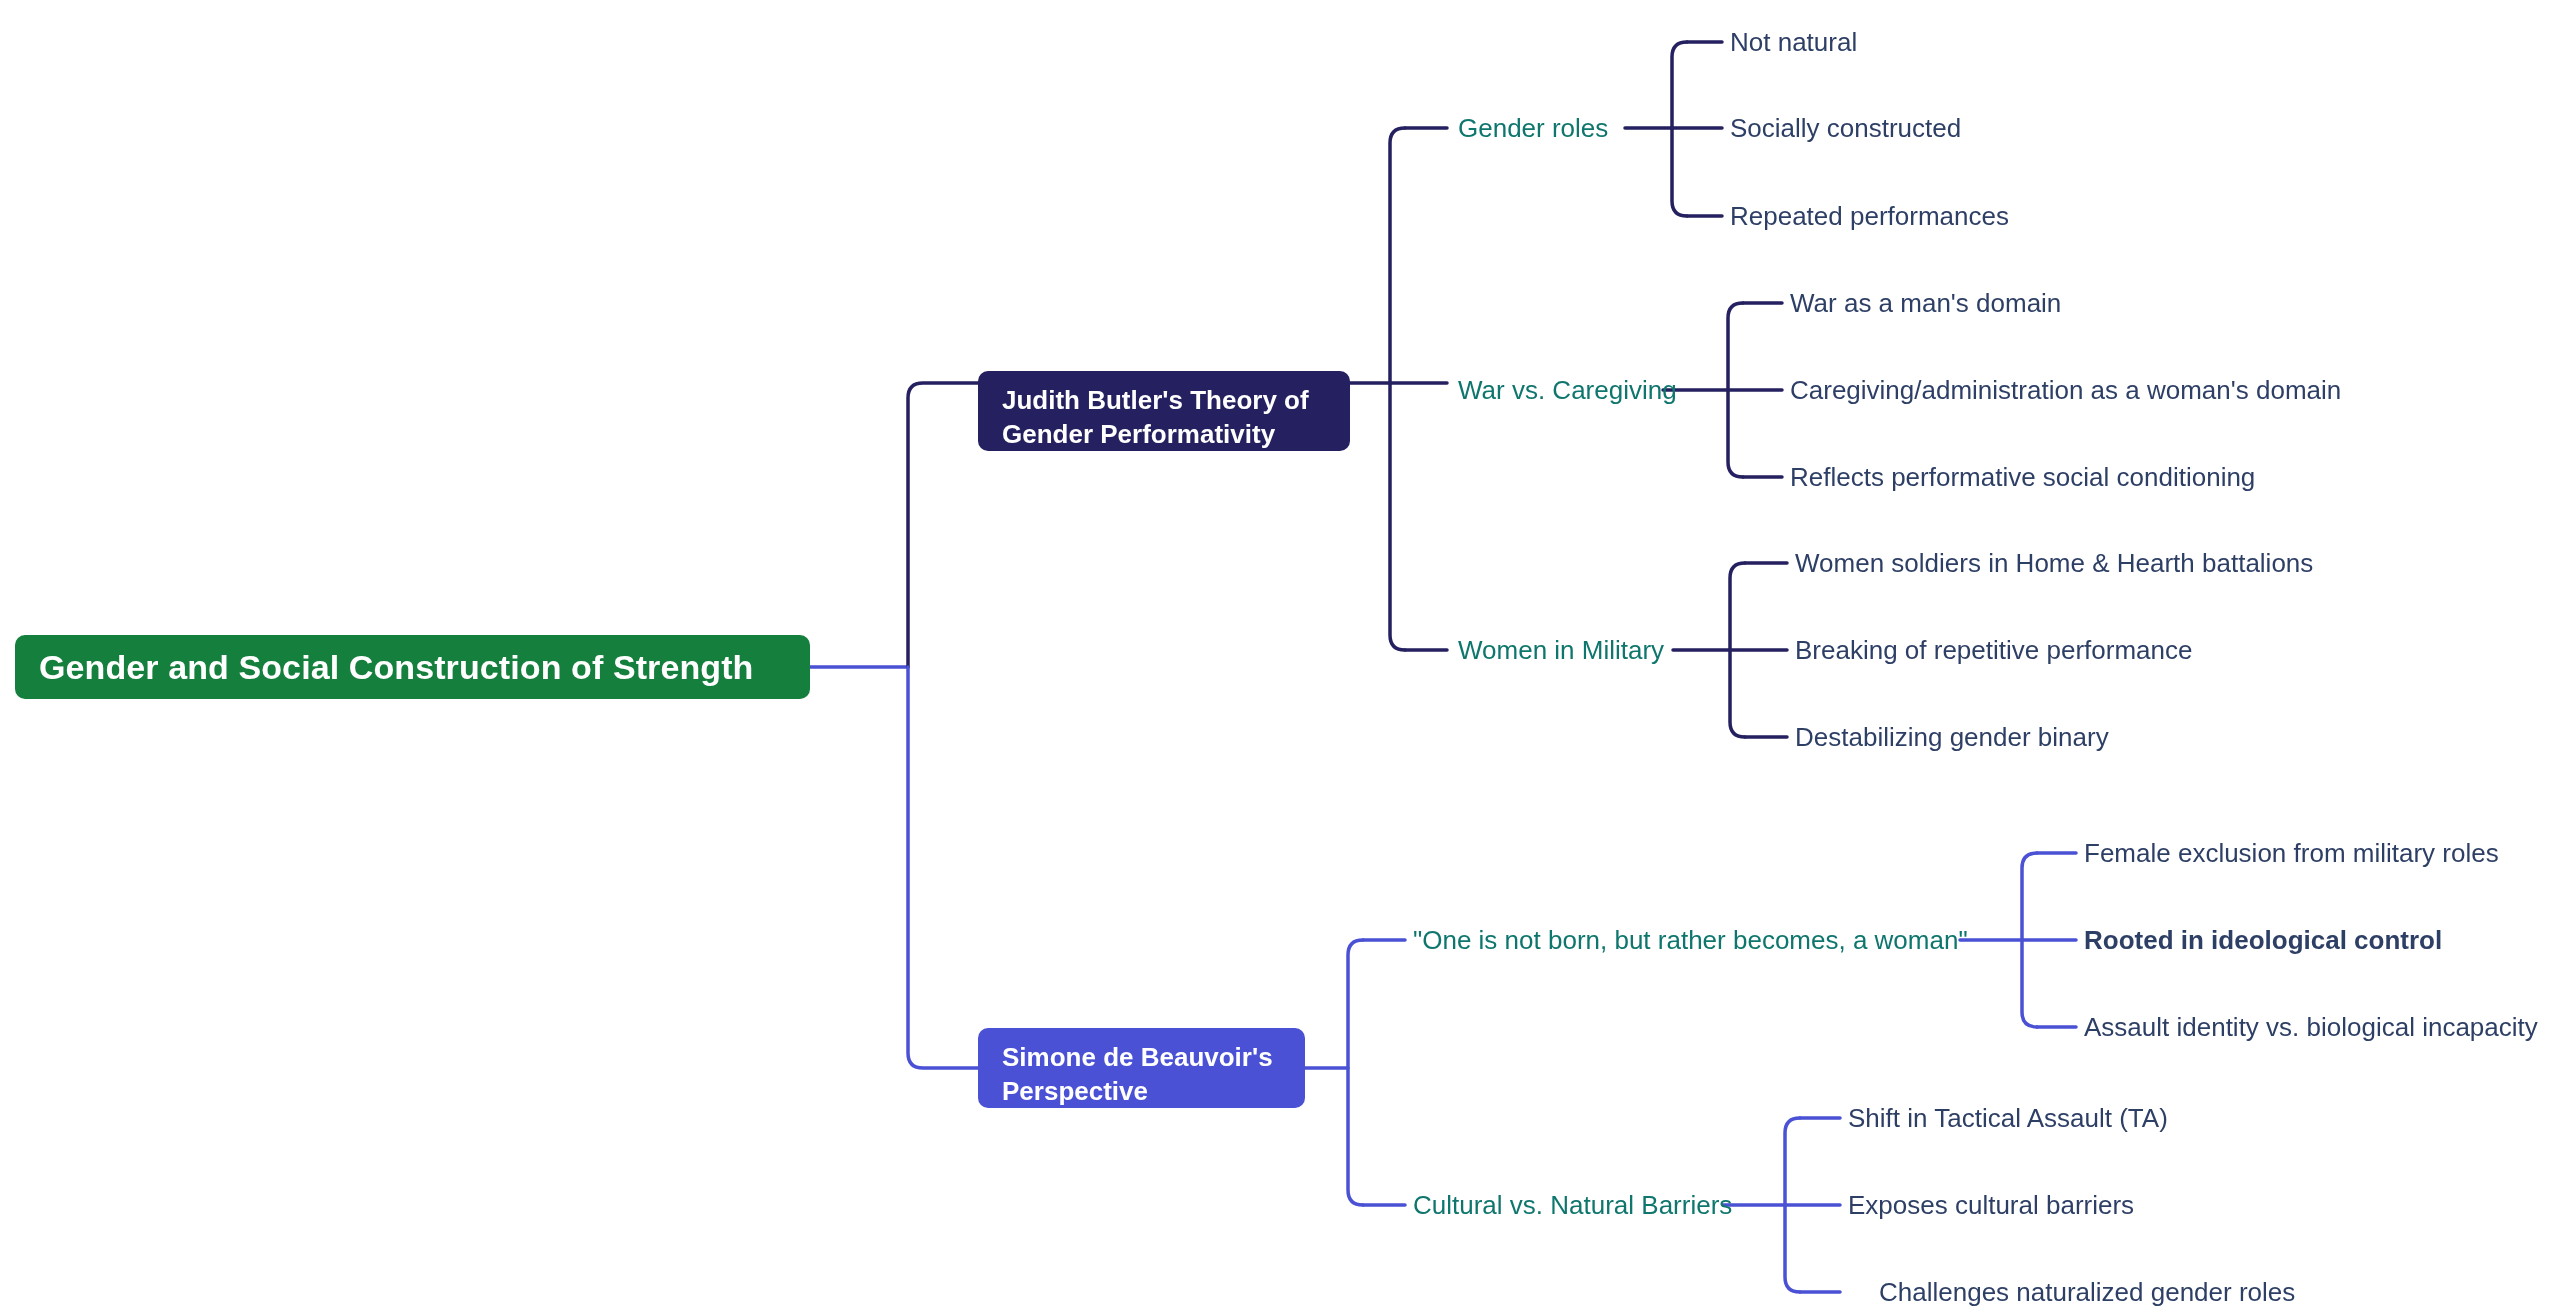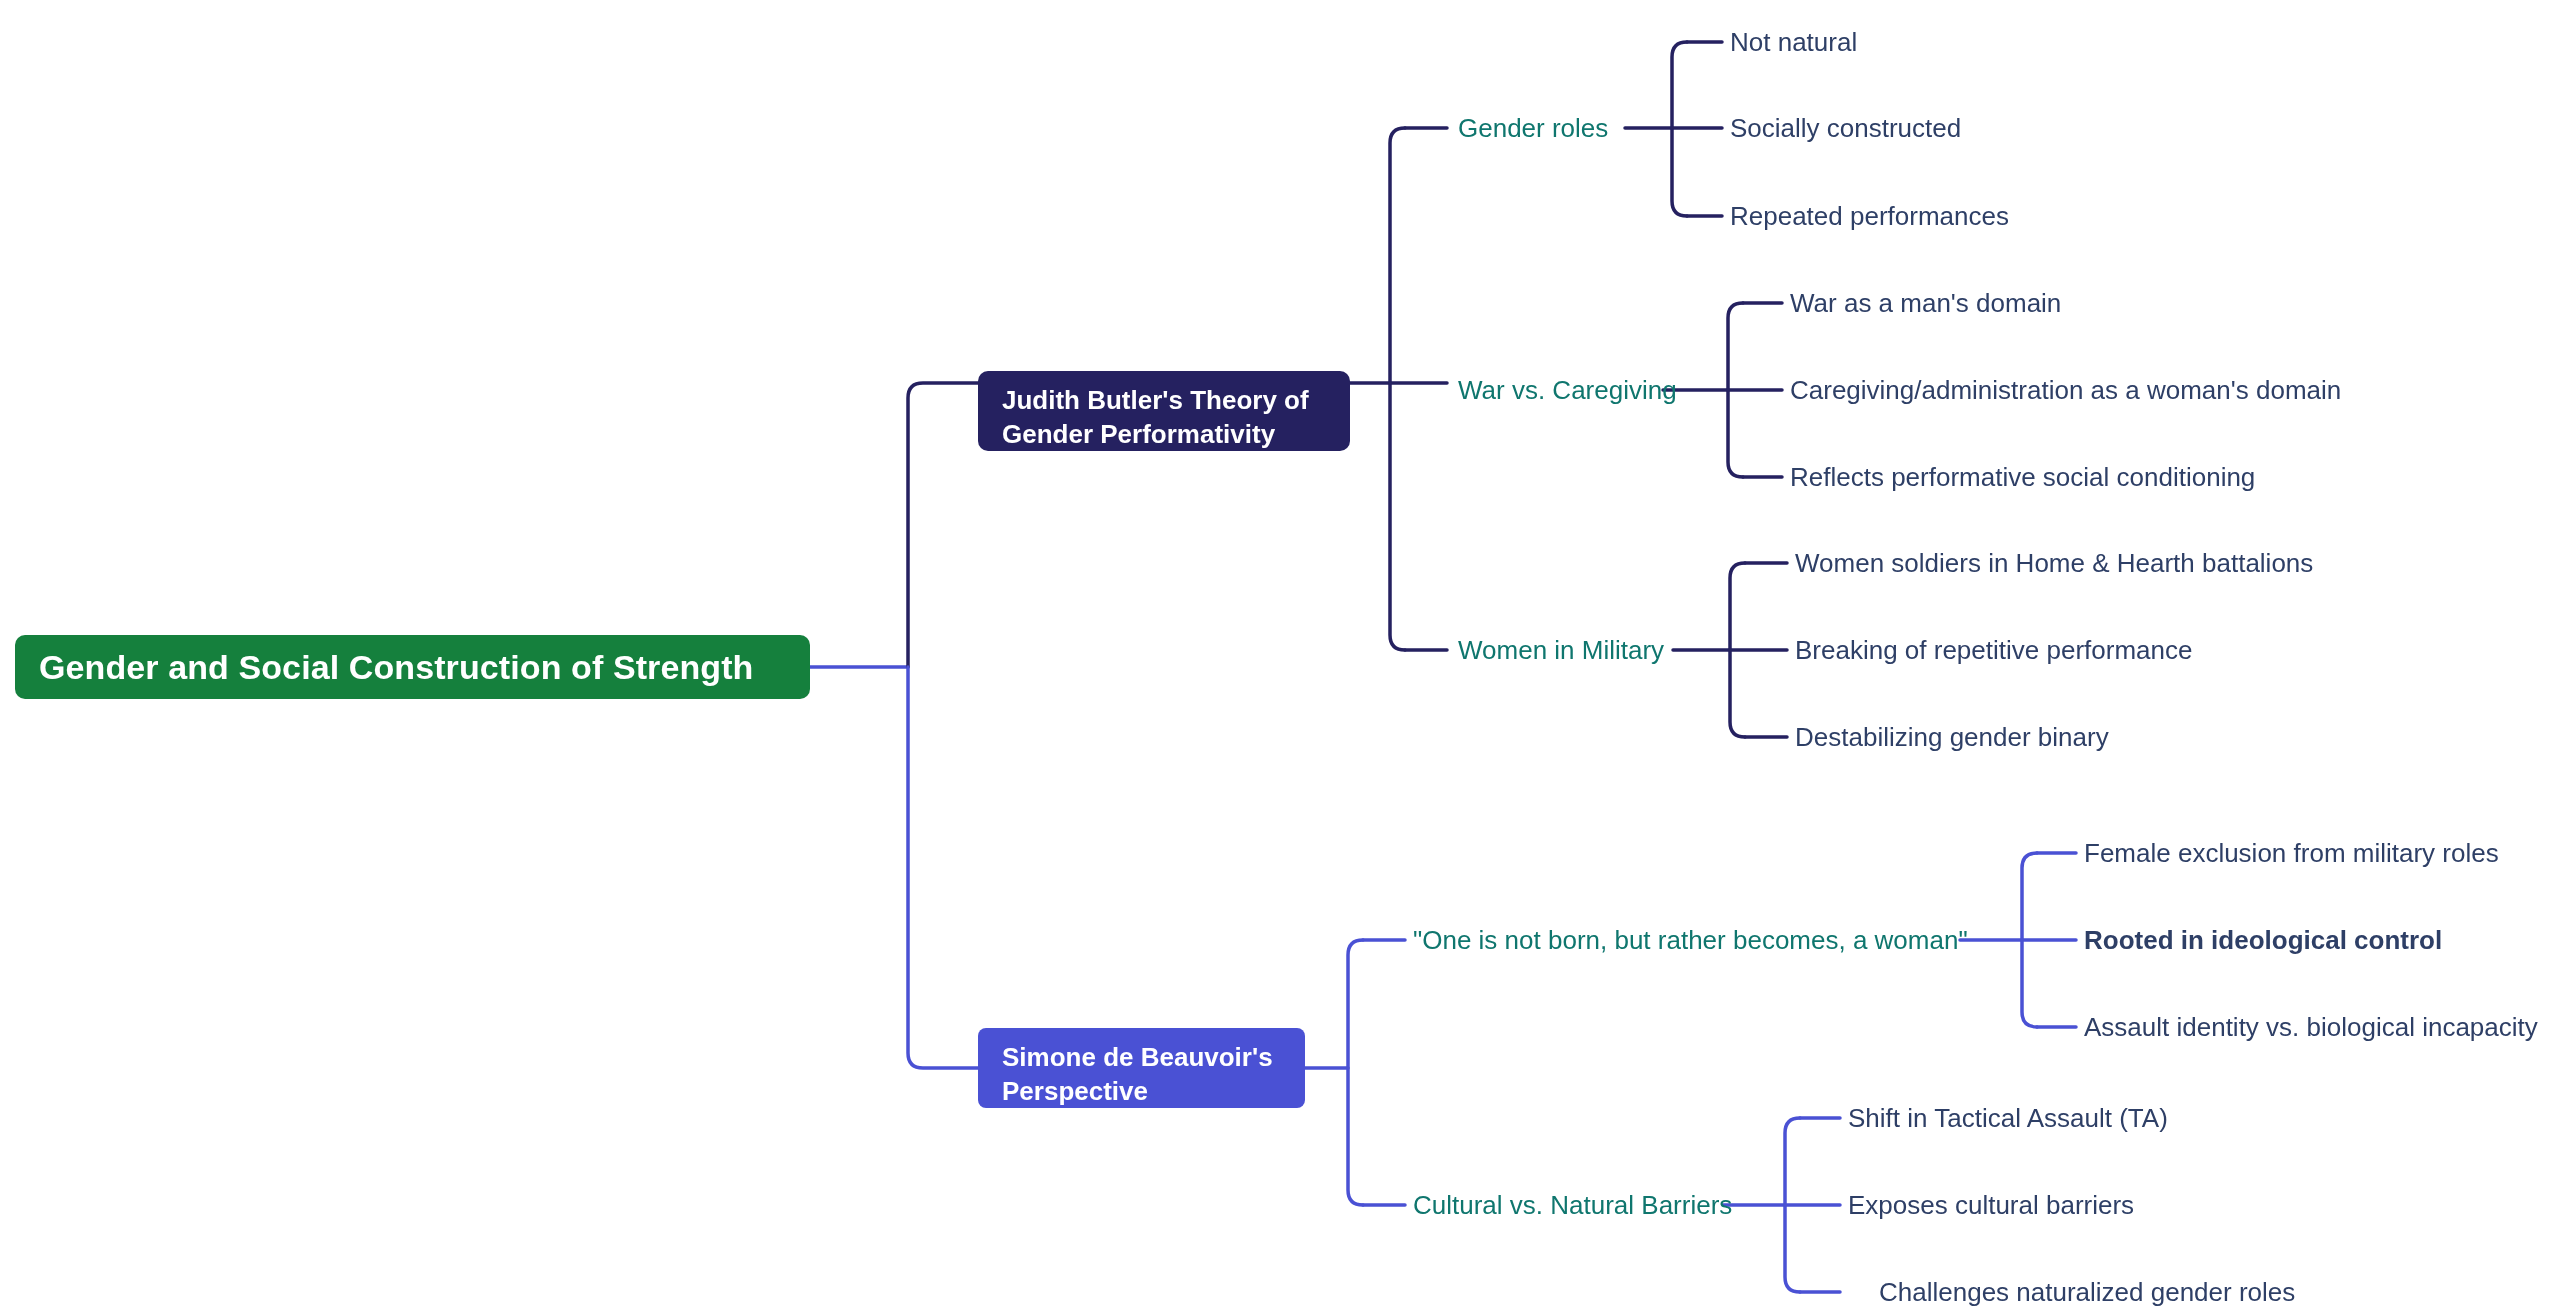--- a/index.html
+++ b/index.html
@@ -64,21 +64,20 @@
     left: 978px;
     top: 1028px;
     width: 327px;
     height: 80px;
     background: #4a51d4;
     font-size: 26px;
     padding: 0 24px;
     line-height: 1.32;
     display: block;
     padding-top: 12px;
-    border-radius: 8px;
   }
   .node-branch-a .ln, .node-branch-b .ln { display: block; }
 
   .label {
     position: absolute;
     white-space: nowrap;
     color: #0f766e;
     font-size: 26px;
     line-height: 1;
     transform: translateY(-50%);

